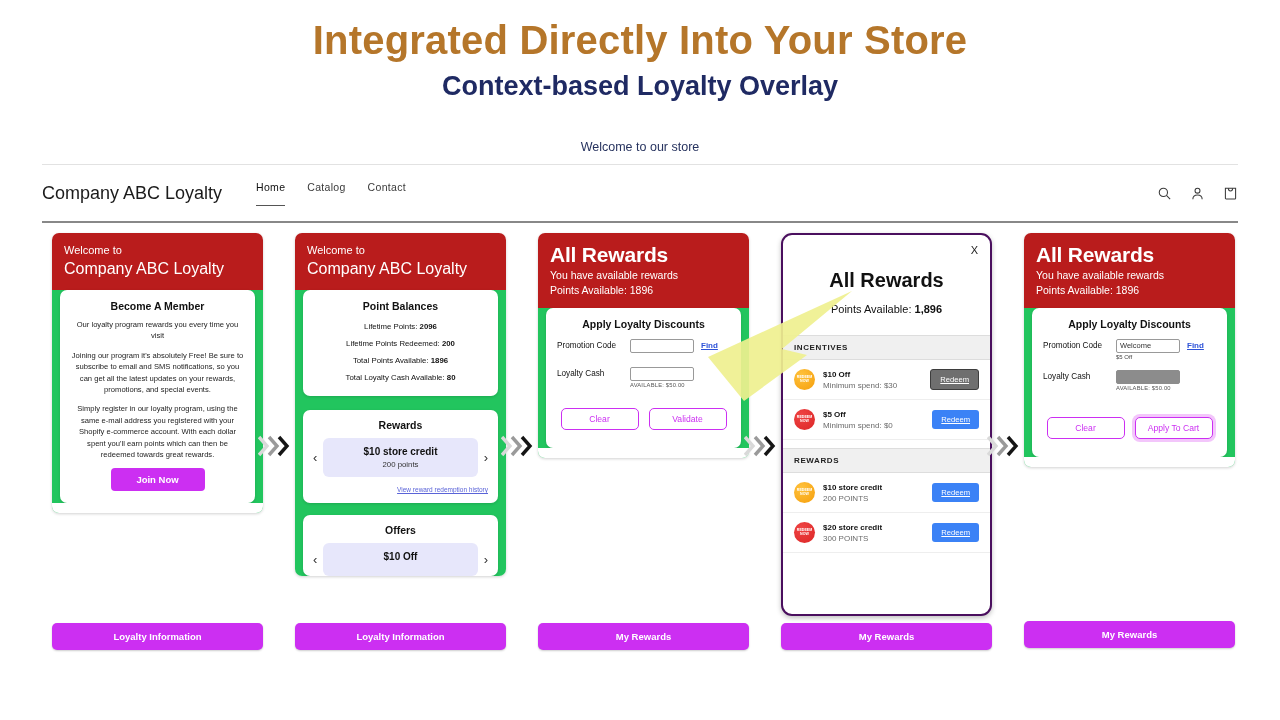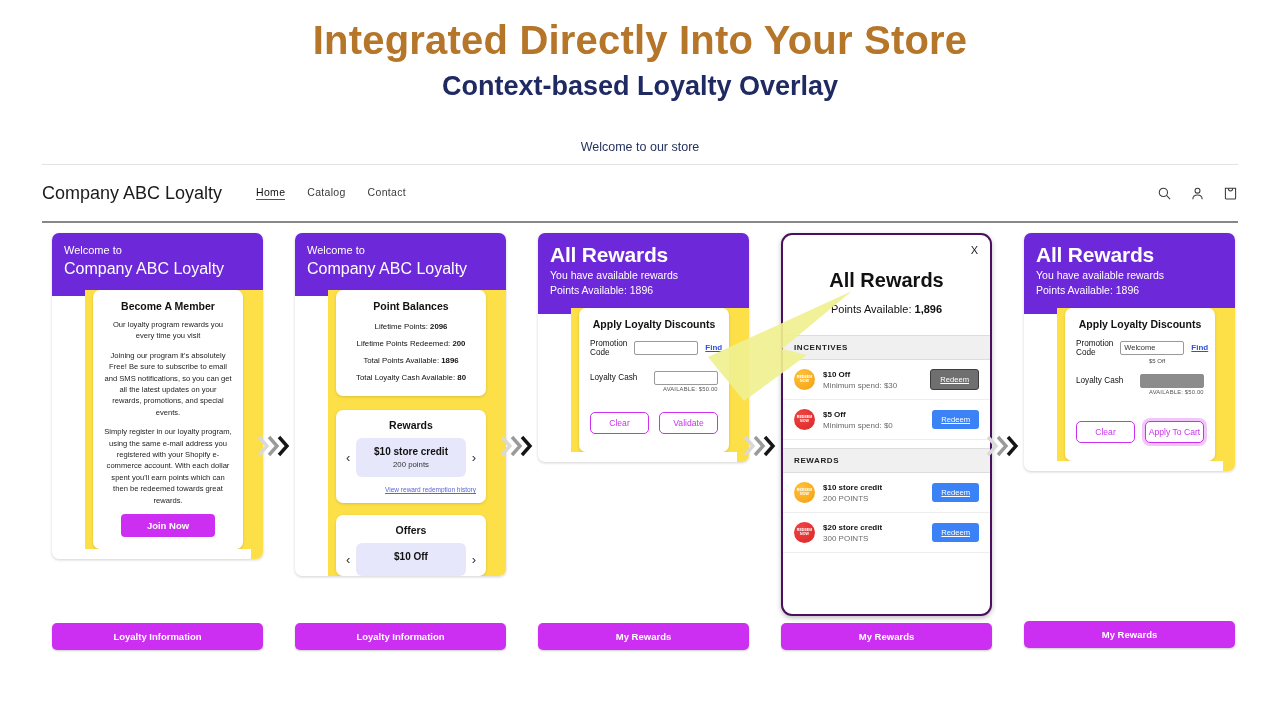--- a/index.html
+++ b/index.html
@@ -41,55 +41,54 @@
   .store-bar {
     margin: 0 42px;
     height: 58px;
     display: flex;
     align-items: center;
     border-bottom: 2px solid #888;
   }
   .store-name { font-size: 18px; color: #1b1b1b; font-weight: 400; }
   .store-nav { display: flex; gap: 22px; margin-left: 34px; }
   .store-nav span { font-size: 10.5px; color: #3a3a3a; letter-spacing: .3px; }
-  .store-nav span.active { color: #111; border-bottom: 1px solid #555; padding-bottom: 1px; }
+  .store-nav span.active { color: #111; border-bottom: 1px solid #555; padding-bottom: 12px; }
   .store-icons { margin-left: auto; display: flex; gap: 18px; align-items: center; }
   .store-icons svg { display: block; }
 
   
   .flow {
     position: relative;
     margin: 10px 42px 0 42px;
     height: 420px;
   }
   .panel { position: absolute; top: 0; width: 211px; }
   .panel-4 { width: 211px; }
 
   
   .ov-card {
     border-radius: 7px;
     overflow: hidden;
     box-shadow: 0 1px 3px rgba(0,0,0,.18);
     background: #fff;
   }
   .ov-head {
-    background: #6d28d9;
+    background: #b91c1c;
     padding: 10px 12px 16px 12px;
     color: #fff;
   }
   .ov-head .w1 { font-size: 11px; font-weight: 400; line-height: 1.35; }
   .ov-head .w2 { font-size: 16px; font-weight: 400; line-height: 1.3; margin-top: 1px; }
   .ov-head .big { font-size: 21px; font-weight: 700; line-height: 1.15; letter-spacing: -.2px; }
   .ov-head .sm { font-size: 10.5px; font-weight: 400; line-height: 1.45; }
 
   .ov-body {
-    background: #fde047;
-    padding: 0 12px 0 0;
+    background: #22c55e;
+    padding: 0 0 0 0;
     position: relative;
-    margin-left: 33px;
   }
   .ov-inner {
     background: #fff;
     border-radius: 7px;
     margin: -6px 8px 0 8px;
     padding: 10px 11px 12px 11px;
     box-shadow: 0 1px 3px rgba(0,0,0,.14);
   }
   .ov-spacer { height: 10px; background: #fff; }
 

